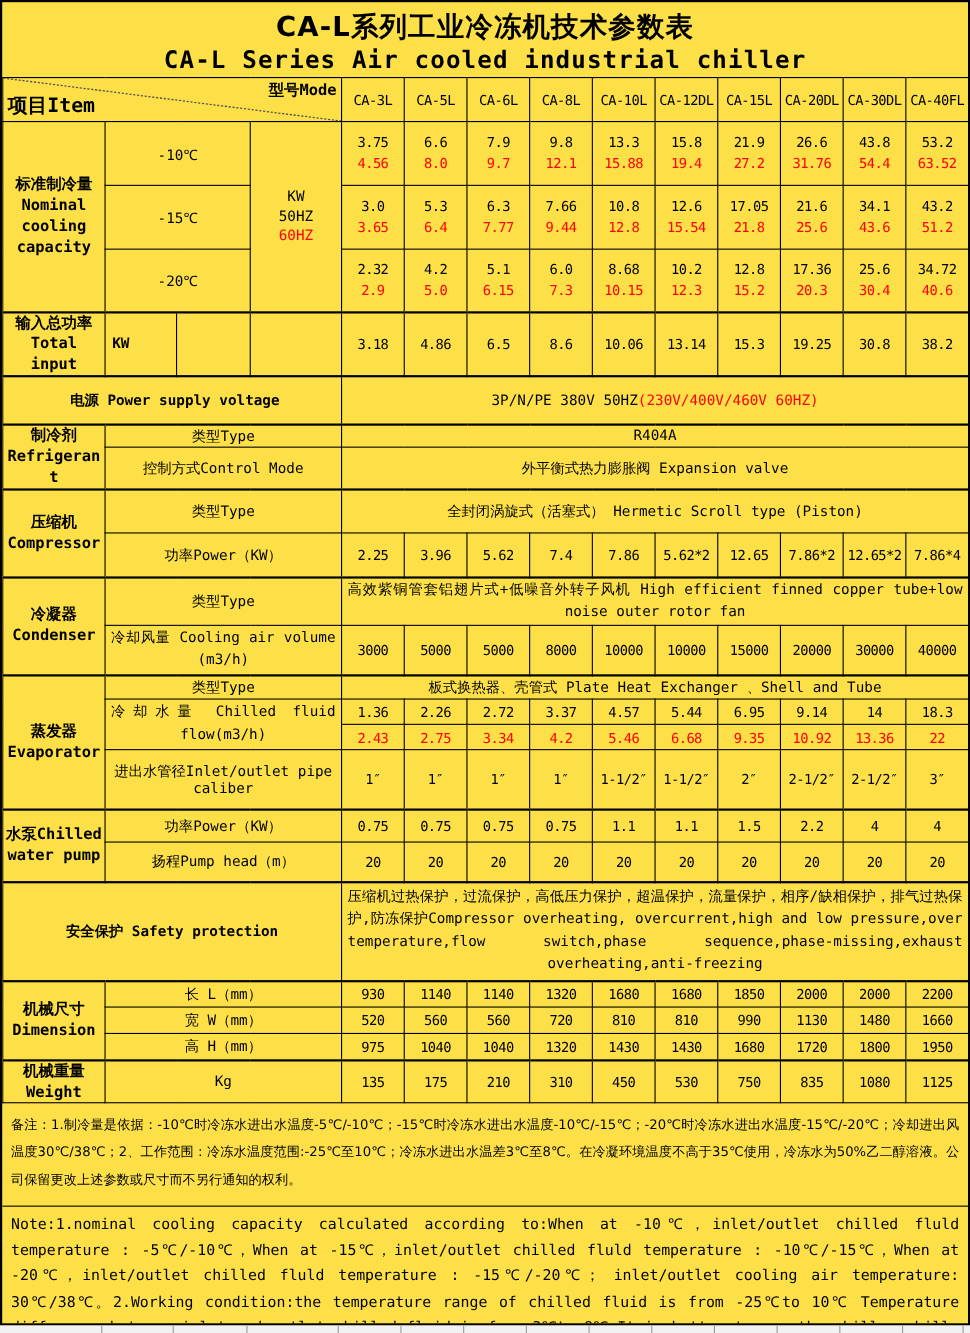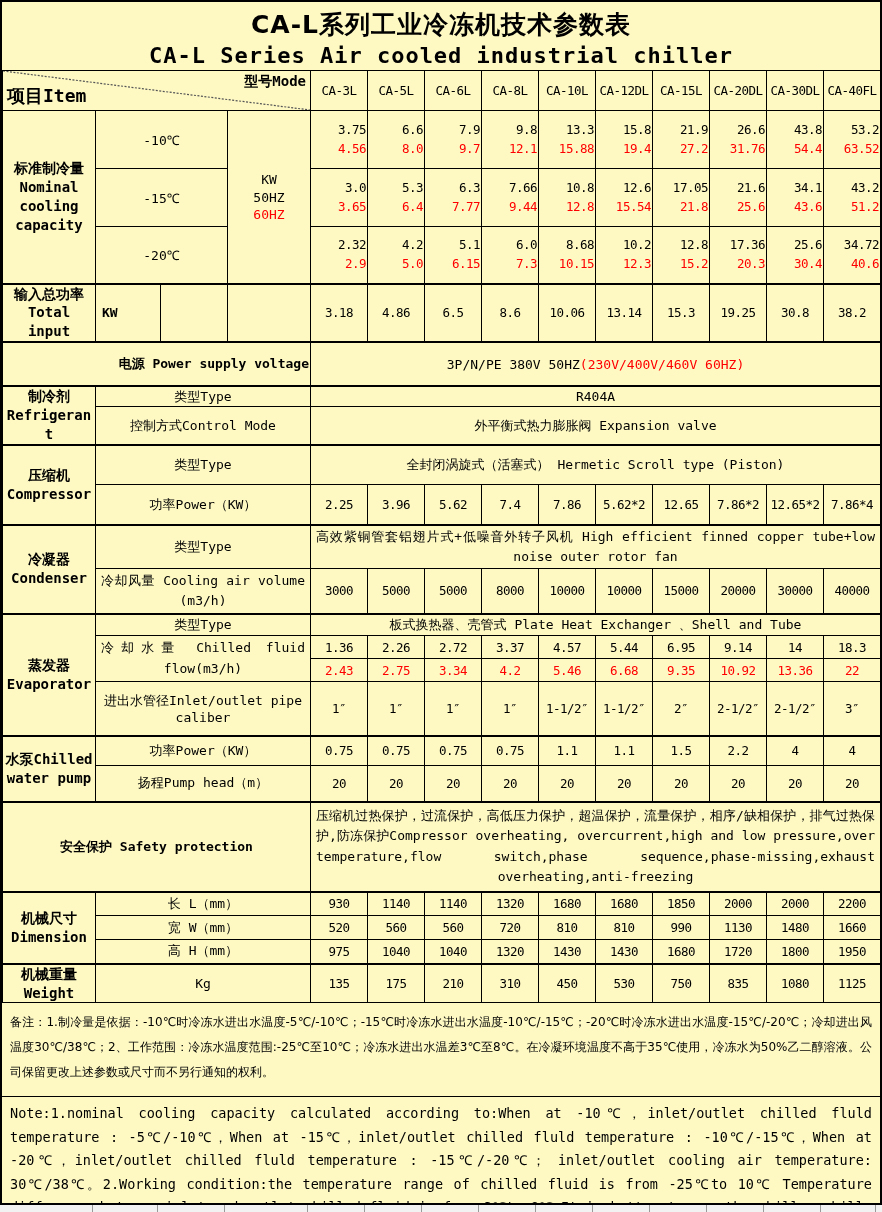--- a/index.html
+++ b/index.html
@@ -5,35 +5,35 @@
   * { box-sizing: border-box; margin: 0; padding: 0; }
   body {
     width: 882px; height: 1212px;
     background: #fff;
     font-family: "DejaVu Sans Mono", "Liberation Mono", monospace;
     color: #000;
   }
   .sheet {
     width: 882px; height: 1205px;
     border: 2px solid #000;
-    background: #fef9c3;
+    background: #fde047;
     overflow: hidden;
   }
   
   .title-box { height: 68px; text-align: center; padding-top: 6px; }
   .title-cn { font-size: 25px; font-weight: bold; font-family: "DejaVu Sans", "Liberation Sans", sans-serif; letter-spacing: 1px; }
   .title-en { font-size: 22px; font-weight: bold; letter-spacing: 1px; margin-top: 2px; }
   
   table { border-collapse: collapse; table-layout: fixed; width: 878px; }
   td, th { border: 1px solid #000; font-weight: normal; text-align: center; vertical-align: middle; font-size: 13px; overflow: hidden; padding: 0 1px; }
   tr.thick td, tr.thick th { border-top-width: 2px; }
   th.cat { font-weight: bold; white-space: pre-line; font-size: 14px; line-height: 1.35; word-break: break-all; padding: 0 2px; }
   .num { font-size: 12.5px; letter-spacing: -0.5px; }
   .red { color: #fe0000; }
-  .dual div { line-height: 1.5; text-align: right; }
+  .dual div { line-height: 1.5; }
   .pre { white-space: pre-line; line-height: 1.4; }
   .leftpad { text-align: left; padding-left: 6px; }
   .bold { font-weight: bold; }
   .jc { text-align: justify; text-align-last: center; padding: 1px 5px; line-height: 1.55; }
   .smalltxt { font-size: 13px; }
   
   .diag { position: relative; padding: 0; }
   .diag svg { position: absolute; inset: 0; width: 100%; height: 100%; }
   .diag .model-label { position: absolute; top: 2px; right: 4px; font-weight: bold; font-size: 14px; }
   .diag .item-label { position: absolute; bottom: 2px; left: 4px; font-weight: bold; font-size: 18px; }
@@ -254,21 +254,21 @@
           <td class="num">8.6</td>
           <td class="num">10.06</td>
           <td class="num">13.14</td>
           <td class="num">15.3</td>
           <td class="num">19.25</td>
           <td class="num">30.8</td>
           <td class="num">38.2</td>
         </tr>
 
     <tr style="height:44px" class="thick">
-      <th colspan="4" class="leftpad bold smalltxt" style="text-align:right">电源   Power supply voltage</th>
+      <th colspan="4" class="leftpad bold smalltxt" style="text-align:center">电源   Power supply voltage</th>
       <td colspan="10"><span>3P/N/PE 380V 50HZ</span><span class="red">(230V/400V/460V 60HZ)</span></td>
     </tr>
 
     <tr style="height:20px" class="thick">
       <th class="cat" rowspan="2">制冷剂
 Refrigerant</th>
       <td colspan="3">类型Type</td>
       <td colspan="10">R404A</td>
     </tr>
     <tr style="height:37px">

